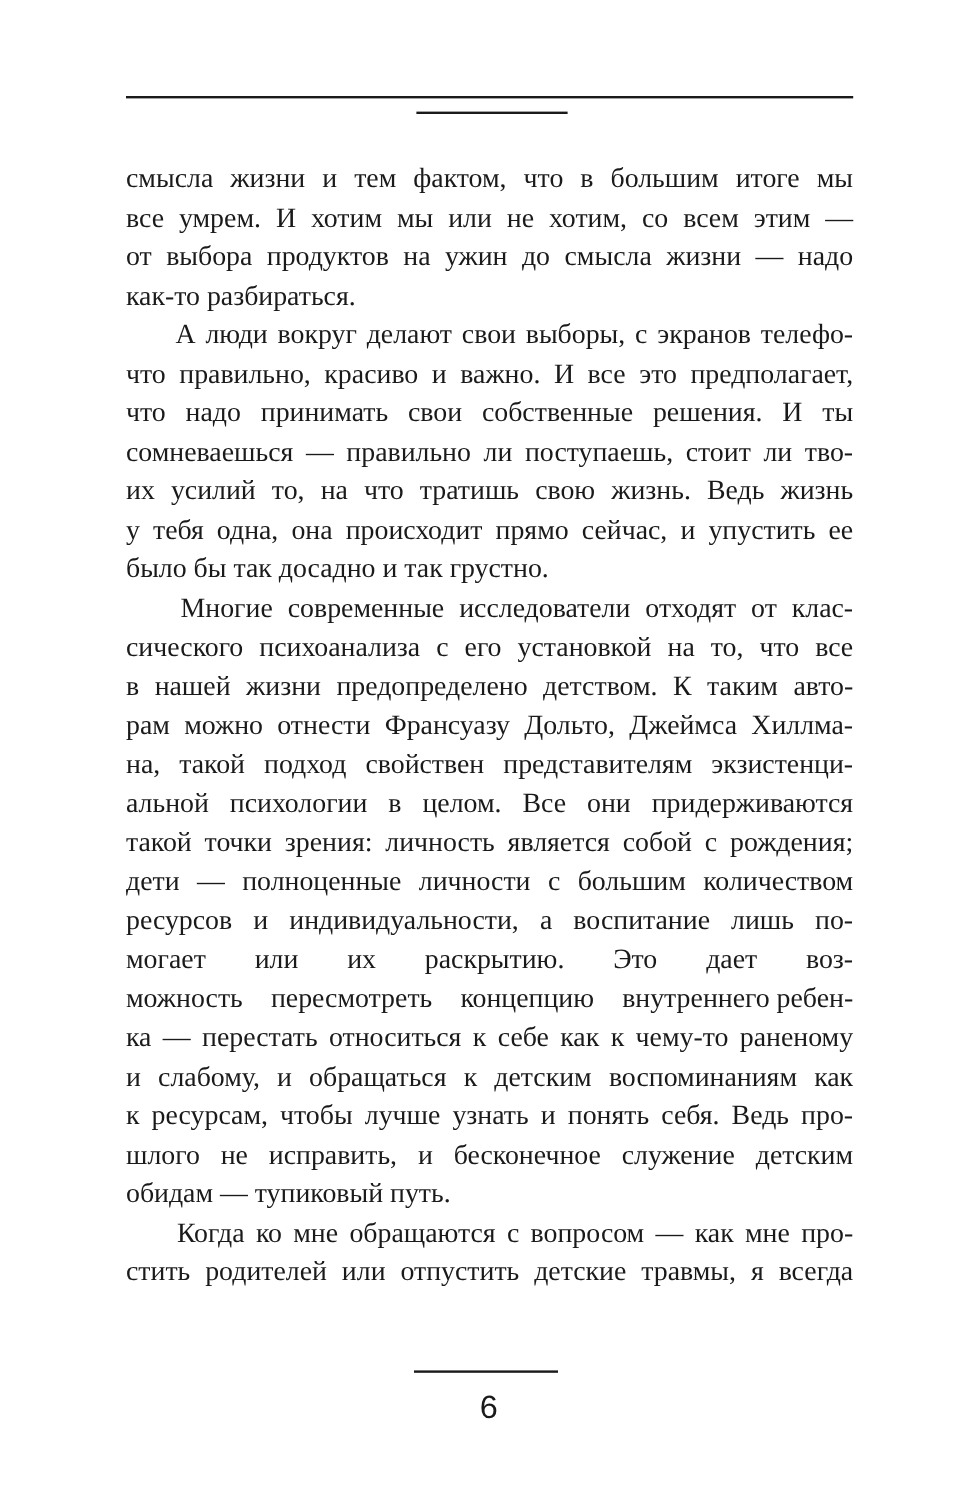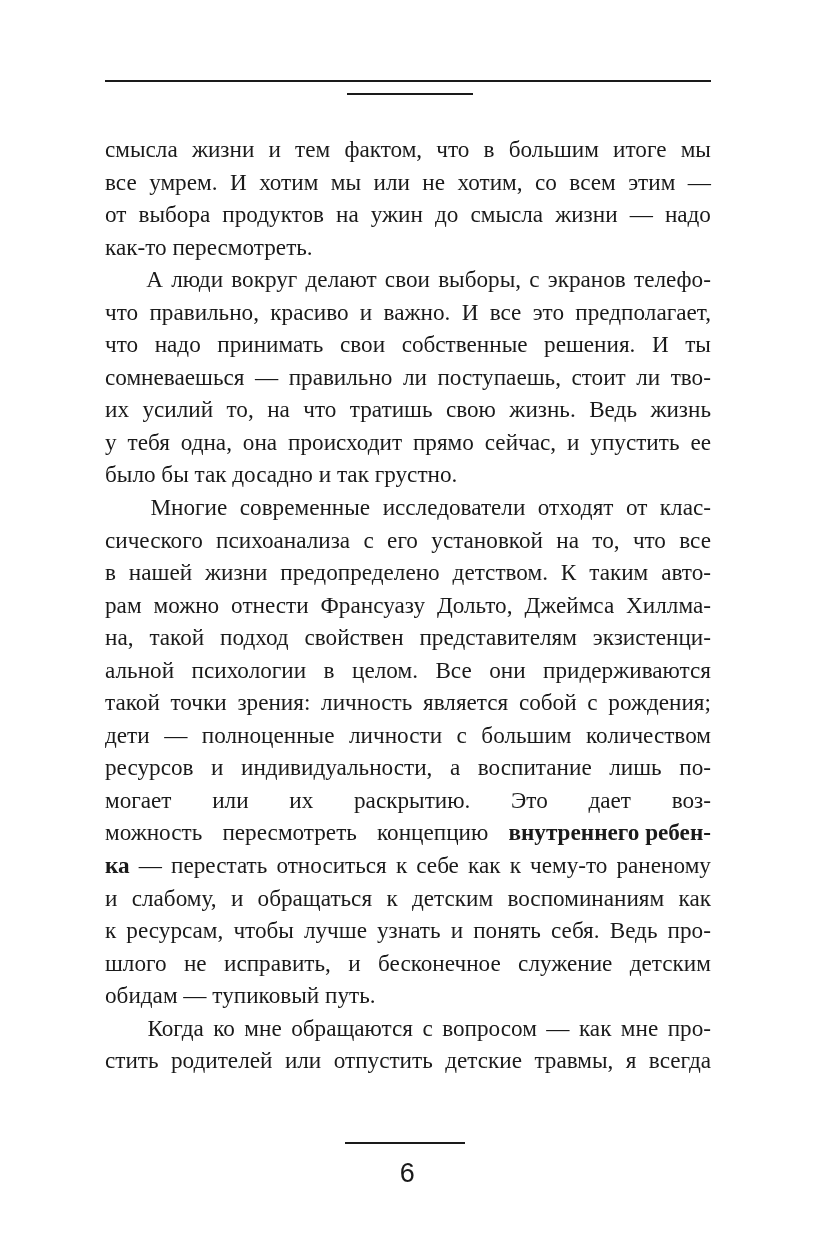--- a/index.html
+++ b/index.html
@@ -70,21 +70,21 @@
   }
   
   .line.last {
     display: block;
   }
   .line .ind {
     display: inline-block;
     width: 33px;
   }
   .bold {
-    font-weight: bold;
+    font-weight: normal;
   }
 
   
   .footer-zone {
     position: absolute;
     left: 0;
     top: 1130px;
     width: 815px;
     height: 122px;
   }
@@ -151,21 +151,21 @@
           <span class="w">выбора</span>
           <span class="w">продуктов</span>
           <span class="w">на</span>
           <span class="w">ужин</span>
           <span class="w">до</span>
           <span class="w">смысла</span>
           <span class="w">жизни</span>
           <span class="w">—</span>
           <span class="w">надо</span>
         </div>
-        <div class="line last"><span>как-то пересмотреть.</span></div>
+        <div class="line last"><span>как-то разбираться.</span></div>
       </div>
       <div>
         <div class="line just">
           <span class="ind"></span>
           <span class="w">А</span>
           <span class="w">люди</span>
           <span class="w">вокруг</span>
           <span class="w">делают</span>
           <span class="w">свои</span>
           <span class="w">выборы,</span>

